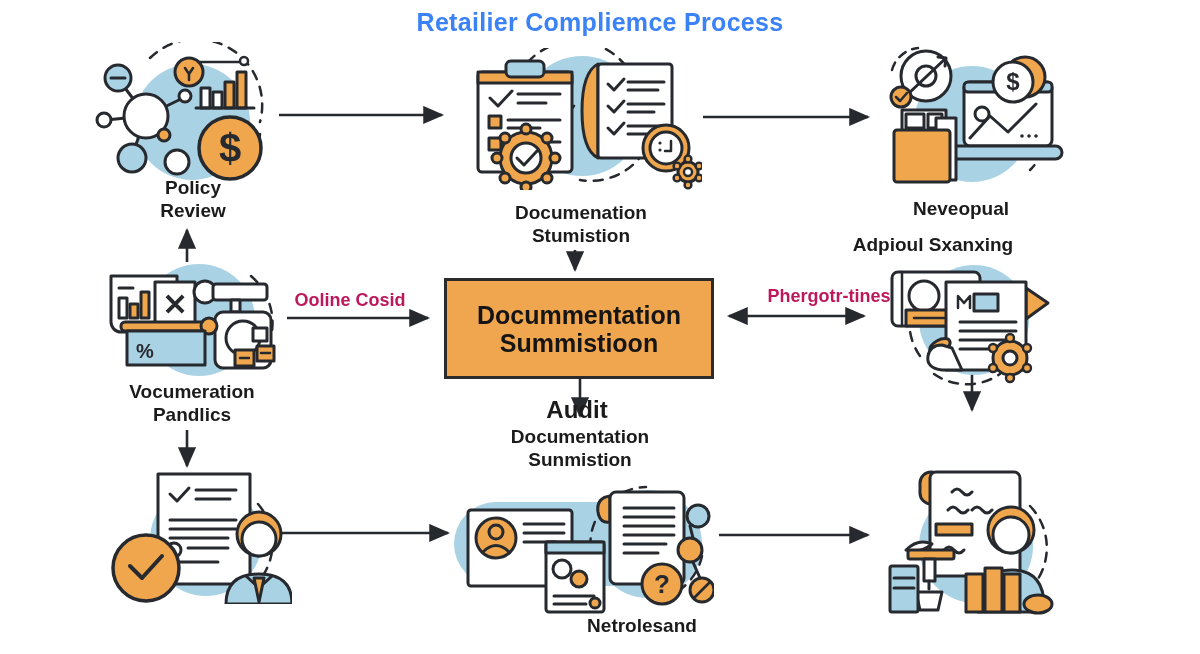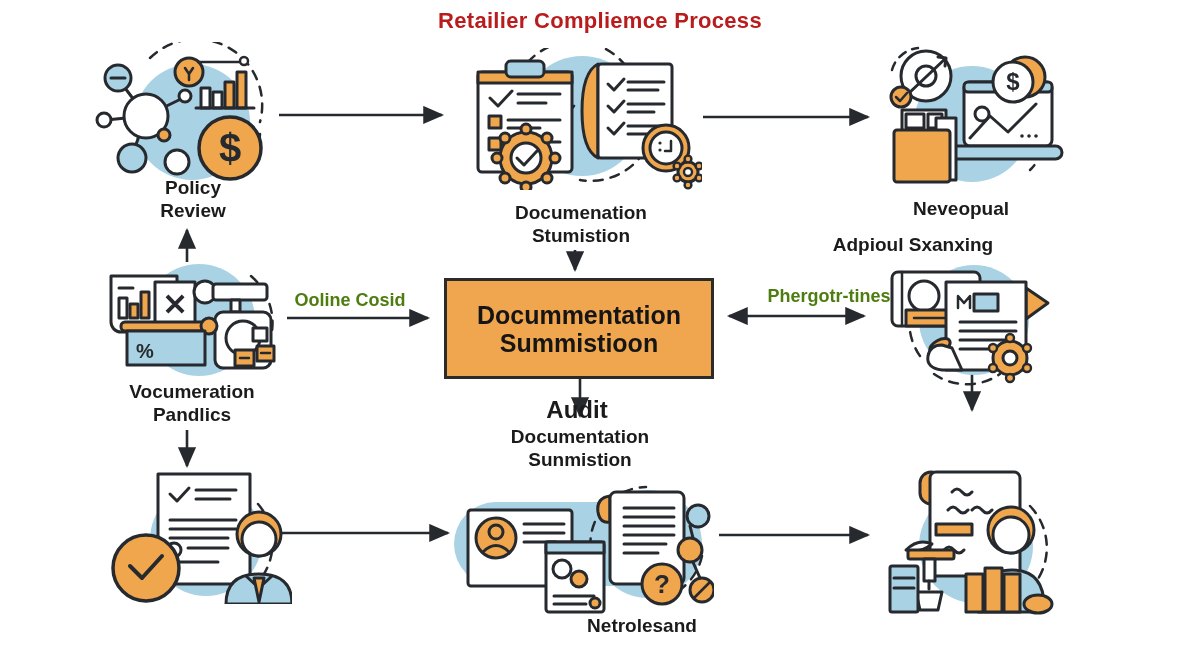--- a/index.html
+++ b/index.html
@@ -2,29 +2,29 @@
 <html><head>
 <meta charset="utf-8">
 <style>
   html,body{margin:0;padding:0;background:#fff;}
   .canvas{
     position:relative;width:1200px;height:654px;background:#fff;overflow:hidden;
     font-family:"Liberation Sans",sans-serif;color:#161616;
   }
   .title{
     position:absolute;left:0;top:8px;width:100%;text-align:center;
-    font-size:22px;font-weight:700;letter-spacing:.3px;color:#b91c1c;
+    font-size:25px;font-weight:700;letter-spacing:.3px;color:#3b82f6;
   }
   .label{
     position:absolute;transform:translateX(-50%);text-align:center;
     font-weight:700;font-size:19px;line-height:1.22;color:#1b1b1b;white-space:pre-line;
   }
   .edge-label{
     position:absolute;transform:translateX(-50%);text-align:center;
-    font-weight:700;font-size:18px;color:#4d7c0f;white-space:nowrap;
+    font-weight:700;font-size:18px;color:#be185d;white-space:nowrap;
   }
   .audit{font-size:24px;}
   .center-box{
     position:absolute;left:444px;top:278px;width:270px;height:101px;
     background:#f0a64e;border:3px solid #2b2b2b;box-sizing:border-box;
     display:flex;align-items:center;justify-content:center;text-align:center;
     font-weight:700;font-size:25px;line-height:1.12;color:#151515;white-space:pre-line;
   }
   .icon{position:absolute;}
   .arrows{position:absolute;left:0;top:0;width:1200px;height:654px;}
@@ -303,21 +303,21 @@
   </div>
 
   <div class="center-box">Docummentation
 Summistioon</div>
 
   <div class="label" style="left:193px;top:176px;">Policy
 Review</div>
   <div class="label" style="left:581px;top:201px;">Documenation
 Stumistion</div>
   <div class="label" style="left:961px;top:197px;text-align:center;">Neveopual</div>
-  <div class="label" style="left:913px;top:233px;">Adpioul Sxanxing</div>
+  <div class="label" style="left:933px;top:233px;">Adpioul Sxanxing</div>
   <div class="label" style="left:192px;top:380px;">Vocumeration
 Pandlics</div>
   <div class="label audit" style="left:577px;top:370px;margin-top:25px;">Audit</div>
   <div class="label" style="left:580px;top:425px;">Documentation
 Sunmistion</div>
   <div class="label" style="left:642px;top:614px;">Netrolesand</div>
 
   <div class="edge-label" style="left:350px;top:290px;">Ooline Cosid</div>
   <div class="edge-label" style="left:829px;top:286px;">Phergotr-tines</div>
 

